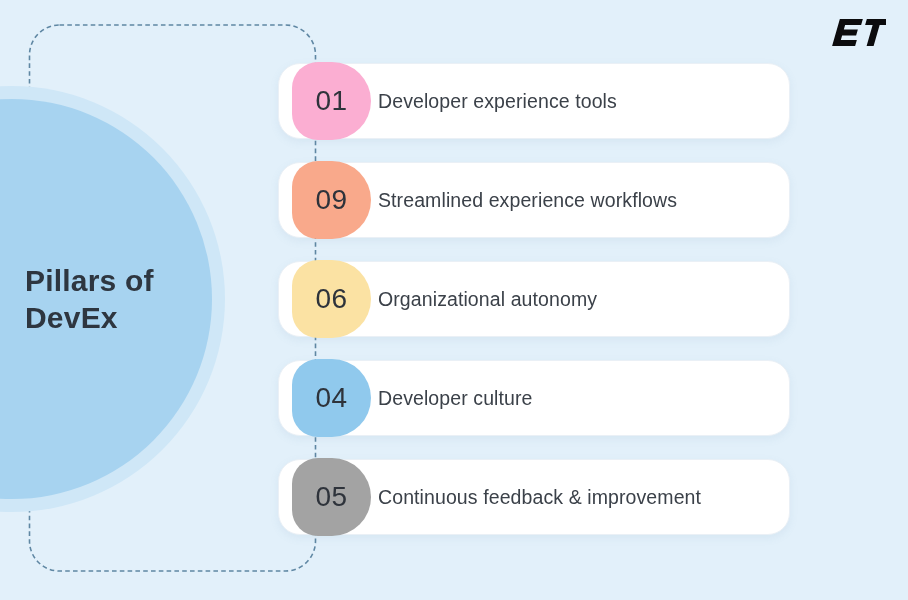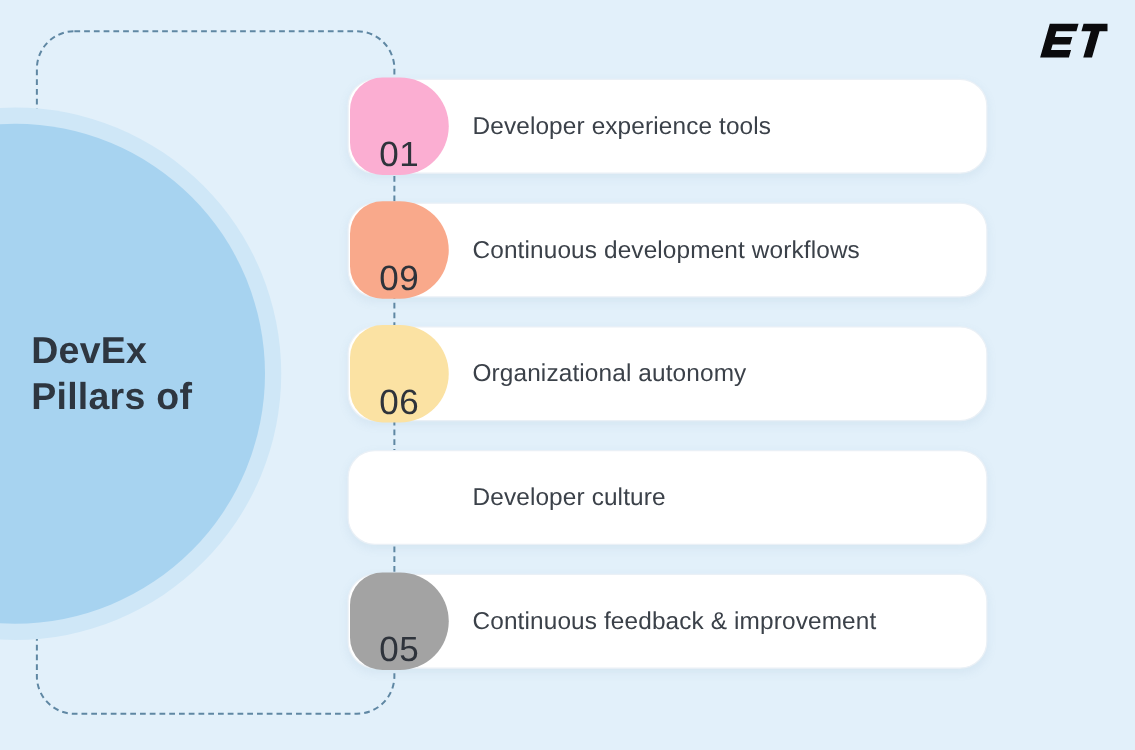--- a/index.html
+++ b/index.html
@@ -38,24 +38,24 @@
     width:512px;height:76px;box-sizing:border-box;
     background:#ffffff;border:1px solid #eaf0f6;border-radius:22px;
     box-shadow:0 3px 8px rgba(110,145,180,0.10);
     display:flex;align-items:center;
     padding-left:99px;z-index:1;
   }
   .card-label{
     font-size:19.5px;color:#3b4149;letter-spacing:.1px;
   }
   .badge{
-    position:absolute;left:4px;top:0;
+    position:absolute;left:16px;top:0;
     width:79px;height:78px;
     border-radius:26px 39px 39px 26px;
-    display:flex;align-items:flex-end;justify-content:center;
+    display:flex;align-items:center;justify-content:center;
     z-index:2;
   }
   .badge-num{
     font-size:28px;font-weight:500;color:#2e333b;letter-spacing:.5px;
   }
   
   .logo{position:absolute;right:22px;top:14px;z-index:4;}
 </style>
 </head>
 <body>
@@ -64,55 +64,58 @@
 
   <svg class="frame-svg" width="908" height="600" viewBox="0 0 908 600" aria-hidden="true">
     <rect x="29.5" y="25" width="286" height="546" rx="30" ry="30" fill="none" stroke="#5f87a3" stroke-width="1.6" stroke-dasharray="4.6 3.2"></rect>
   </svg>
 
   <div class="hub-ring">
     <div class="hub-circle"></div>
   </div>
 
   <div class="hub-title">
+    <div>Pillars of</div>
     <div>DevEx</div>
-    <div>Pillars of</div>
   </div>
 
   <div class="rows">
     <div class="row">
       <div class="card">
         <span class="card-label">Developer experience tools</span>
       </div>
       <div class="badge" style="background: rgb(251, 174, 210);">
         <span class="badge-num">01</span>
       </div>
     </div>
 
     <div class="row">
       <div class="card">
-        <span class="card-label">Continuous development workflows</span>
+        <span class="card-label">Streamlined experience workflows</span>
       </div>
       <div class="badge" style="background: rgb(249, 169, 139);">
         <span class="badge-num">09</span>
       </div>
     </div>
 
     <div class="row">
       <div class="card">
         <span class="card-label">Organizational autonomy</span>
       </div>
       <div class="badge" style="background: rgb(251, 226, 163);">
         <span class="badge-num">06</span>
       </div>
     </div>
 
     <div class="row">
       <div class="card">
         <span class="card-label">Developer culture</span>
+      </div>
+      <div class="badge" style="background: rgb(144, 201, 237);">
+        <span class="badge-num">04</span>
       </div>
     </div>
 
     <div class="row">
       <div class="card">
         <span class="card-label">Continuous feedback &amp; improvement</span>
       </div>
       <div class="badge" style="background: #a3a3a3;">
         <span class="badge-num">05</span>
       </div>

